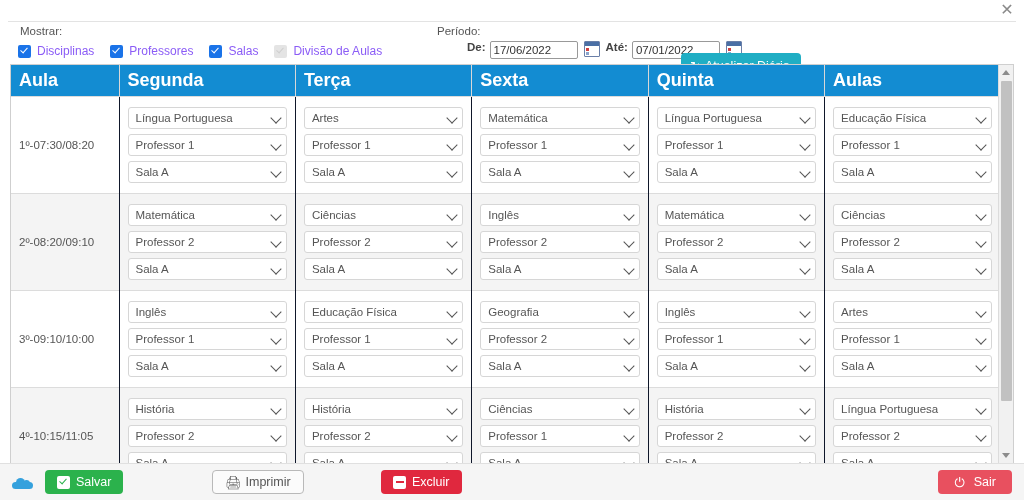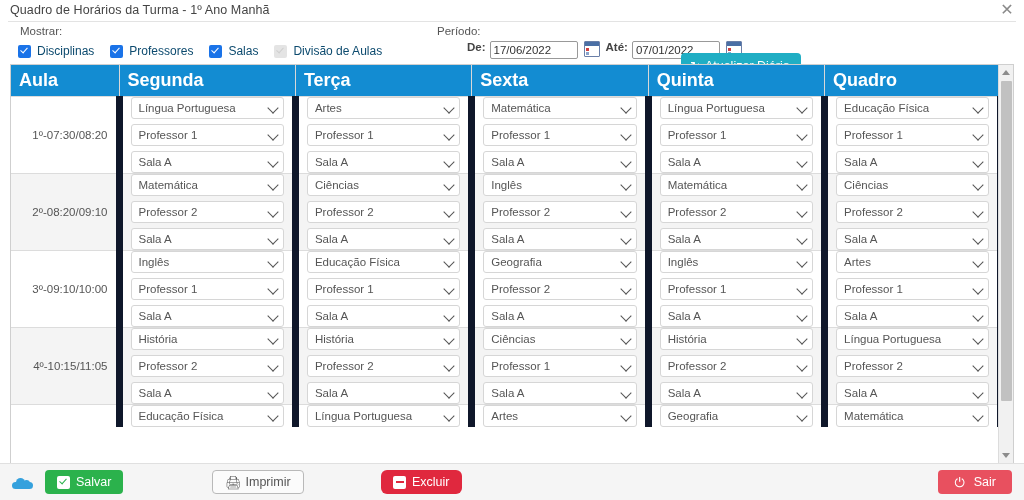--- a/index.html
+++ b/index.html
@@ -57,21 +57,21 @@
   }
   .chk-box.off { background: #e4e4e4; }
   .chk-box::after {
     content: "";
     position: absolute; left: 4px; top: 1.5px;
     width: 3px; height: 6px;
     border: solid #fff; border-width: 0 1.7px 1.7px 0;
     transform: rotate(42deg);
   }
   .chk-box.off::after { border-color: #cfcfcf; }
-  .chk-label { font-size: 12px; color: #0c4a6e; margin-left: 6px; white-space: nowrap; }
+  .chk-label { font-size: 12px; color: #8b5cf6; margin-left: 6px; white-space: nowrap; }
 
   
   .daterange { position: absolute; left: 437px; top: 19px; display: flex; align-items: flex-start; padding-left: 30px; }
   .dr-lab { font-size: 11.5px; color: #444; margin-right: 4px; font-weight: bold; }
   .dr-input {
     width: 88px; height: 18px; box-sizing: border-box;
     border: 1px solid #999; border-radius: 2px; background: #fff;
     font-size: 11.5px; color: #333; padding: 0 3px; line-height: 16px;
     font-family: "Liberation Sans", sans-serif;
   }
@@ -107,27 +107,27 @@
     overflow: hidden; background: #fff;
   }
   table.grid { border-collapse: collapse; width: 990px; table-layout: fixed; }
   table.grid th {
     background: #138cd2; color: #fff; font-size: 18px; font-weight: bold;
     text-align: left; padding: 5px 8px; height: 22px;
     border-right: 1px solid #d8d8d8; box-sizing: border-box;
   }
   table.grid th:last-child { border-right: none; }
   table.grid td {
-    border-right: 7px solid #0f172a; border-top: 1px solid #dcdcdc;
-    vertical-align: middle; padding: 0 8px; box-sizing: border-box;
+    border-right: 1px solid #0f172a; border-top: 1px solid #dcdcdc;
+    vertical-align: middle; padding: 10px 8px; box-sizing: border-box;
     background: #fff;
   }
   table.grid tr.alt td { background: #f4f4f4; }
   td.aula-cell {
-    font-size: 11.5px; color: #555; text-align: right; padding: 0 4px; margin-top: 20px;
+    font-size: 11.5px; color: #555; text-align: left; padding: 0 4px; margin-top: 20px;
   }
   col.c-aula { width: 108px; }
   col.c-day  { width: 176.4px; }
 
   .sel {
     display: block; width: 100%; height: 22px; box-sizing: border-box;
     border: 1px solid #d6d6d6; border-radius: 3px; background: #fff;
     position: relative; margin-bottom: 5px; cursor: pointer;
   }
   .sel:last-child { margin-bottom: 0; }
@@ -172,21 +172,21 @@
     background: #f5f5f5; border-top: 1px solid #e0e0e0;
   }
   .bbtn {
     position: absolute; top: 6px; height: 24px; box-sizing: border-box;
     border-radius: 4px; border: none; color: #fff; font-size: 12.5px;
     display: flex; align-items: center; gap: 6px; padding: 0 12px; cursor: pointer;
     font-family: "Liberation Sans", sans-serif;
   }
   #btn-salvar   { left: 45px;  background: #2bb24c; justify-content: space-between; }
   #btn-imprimir { left: 212px; background: #fbfbfb; color: #555; border: 1px solid #b9b9b9; gap: 4px; }
-  #btn-excluir  { left: 381px; background: #e0283e; border-radius: 6px; }
+  #btn-excluir  { left: 381px; background: #e0283e; }
   #btn-sair     { right: 12px; background: #e8505f; padding: 0 16px; gap: 9px; }
 
   .cloud-ico {
     position: absolute; left: 12px; top: 14px; width: 21px; height: 11px;
     cursor: pointer;
   }
   .cloud-ico .b {
     position: absolute; left: 0; bottom: 0; width: 21px; height: 7px;
     background: #35a1dd; border-radius: 4px;
   }
@@ -218,21 +218,20 @@
   }
   .print-ico { font-size: 13px; line-height: 1; font-family: "DejaVu Sans", sans-serif; }
   .power-ico { font-size: 13px; line-height: 1; font-family: "DejaVu Sans", sans-serif; }
 </style>
 </head>
 <body>
 
 <div class="app">
 
   <div class="titlebar">
-    <span class="ttl">Quadro de Horários da Turma - 1º Ano Manhã</span>
     <span class="close-x">✕</span>
   </div>
   <div class="title-rule"></div>
 
   <div class="toolbar">
     <div class="lbl-small" id="mostrar-label">Mostrar:</div>
     <div class="lbl-small" id="periodo-label">Período:</div>
 
     <div class="chk-row">
       <label class="chk-item">
@@ -278,21 +277,21 @@
           <col class="c-day">
           <col class="c-day">
       </colgroup>
       <thead>
         <tr>
           <th>Aula</th>
           <th>Segunda</th>
           <th>Terça</th>
           <th>Sexta</th>
           <th>Quinta</th>
-          <th>Quadro</th>
+          <th>Aulas</th>
         </tr>
       </thead>
       <tbody id="grid-body">
           <tr>
             <td class="aula-cell">1º-07:30/08:20</td>
             <td>
               <div class="sel">
                 <span class="txt">Língua Portuguesa</span>
                 <span class="caret"></span>
               </div>

